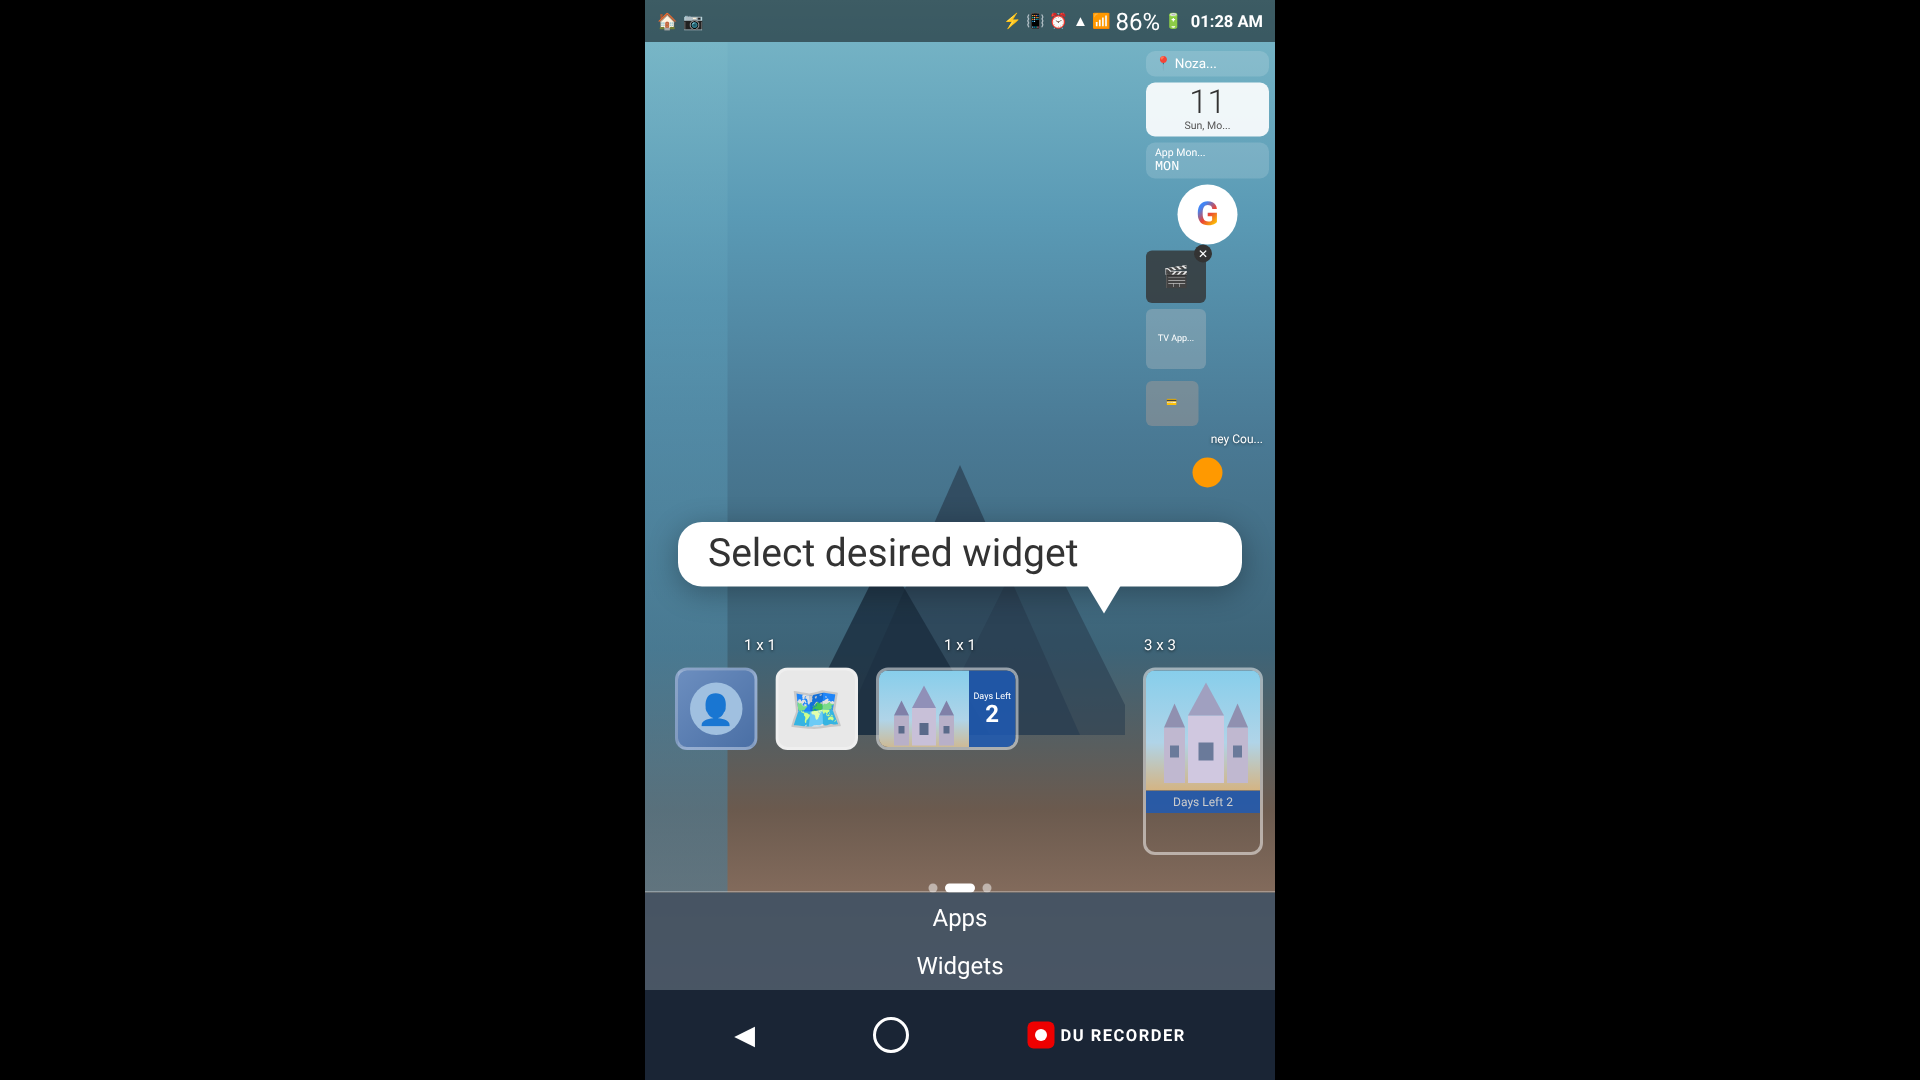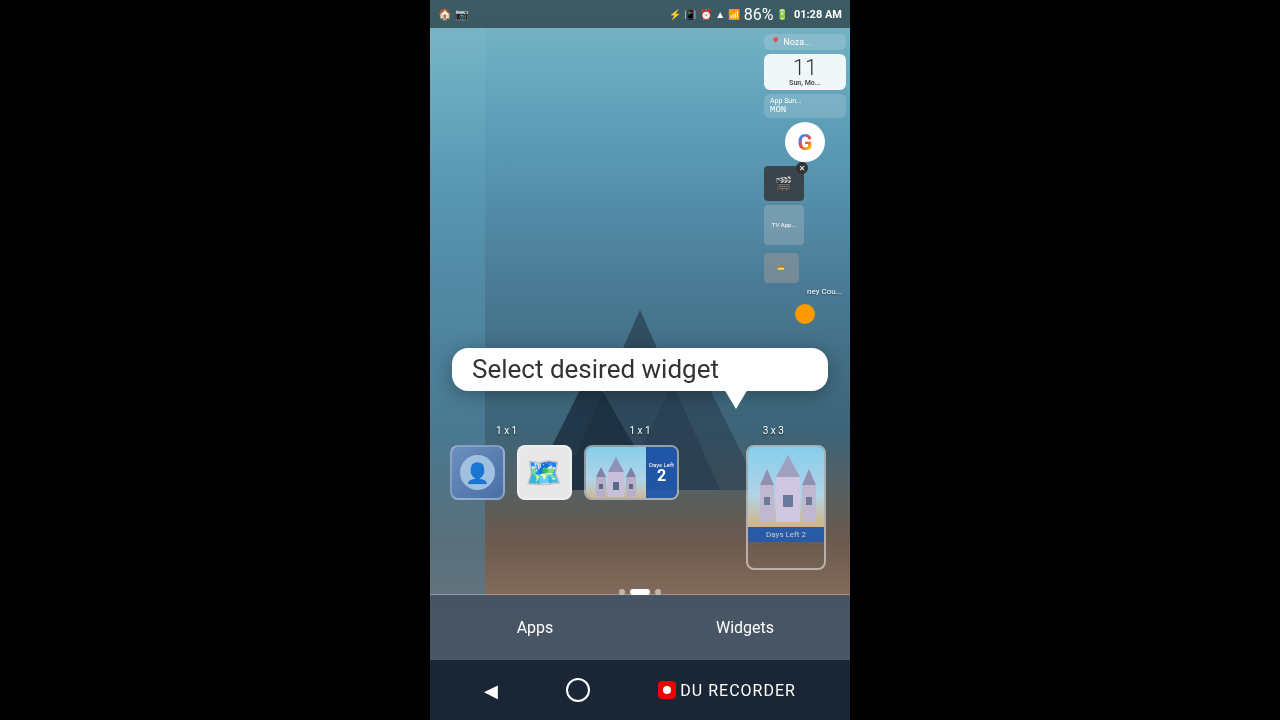--- a/index.html
+++ b/index.html
@@ -96,21 +96,20 @@
     }
     .widget-calendar .cal-date {
       font-size: 22px;
       font-weight: 300;
       color: #333;
       line-height: 1;
     }
     .widget-calendar .cal-day {
       font-size: 7px;
       color: #555;
-      font-weight: bold;
     }
 
     .widget-appmonitor {
       background: rgba(255,255,255,0.15);
       border-radius: 6px;
       padding: 3px 6px;
       color: #fff;
       font-size: 7px;
     }
 
@@ -343,20 +342,21 @@
     
     .bottom-tabs {
       position: absolute;
       bottom: 60px;
       left: 0;
       right: 0;
       z-index: 30;
       background: rgba(60, 80, 100, 0.85);
       display: flex;
       height: 65px;
+      flex-direction: column;
     }
 
     .tab-item {
       flex: 1;
       display: flex;
       align-items: center;
       justify-content: center;
       color: #fff;
       font-size: 16px;
       font-weight: 400;
@@ -516,21 +516,21 @@
   <div class="right-panel">
     <div class="widget-location">
       <span>📍</span>
       <span>Noza...</span>
     </div>
     <div class="widget-calendar">
       <div class="cal-date">11</div>
       <div class="cal-day">Sun, Mo...</div>
     </div>
     <div class="widget-appmonitor">
-      <div>App Sun...</div>
+      <div>App Mon...</div>
       <div style="font-size:9px;font-family:Liberation Mono, monospace;">MON</div>
     </div>
     <div class="widget-google">
       <span class="google-g">G</span>
     </div>
     <div style="display:flex;gap:4px;align-items:center;position:relative;">
       <div class="widget-small">
         <span style="font-size:14px;">🎬</span>
         <div class="widget-close">✕</div>
       </div>
@@ -597,21 +597,21 @@
         </svg>
       </div>
 
       <div class="disney-info-box">
         <span class="days-text">Days Left</span>
         <span class="days-num">2</span>
       </div>
     </div>
   </div>
 
-  <div class="thumb-disney-large" style="position:absolute;top:445px;right:24px;z-index:20;width:80px;height:125px;">
+  <div class="thumb-disney-large" style="position:absolute;top:445px;right:8px;z-index:20;width:80px;height:125px;">
     <div class="disney-large-castle">
       <svg viewBox="0 0 80 80" width="80" height="80">
         <defs>
           <linearGradient id="skyGrad2" x1="0" y1="0" x2="0" y2="1">
             <stop offset="0%" stop-color="#87ceeb"></stop>
             <stop offset="60%" stop-color="#b0d4e8"></stop>
             <stop offset="100%" stop-color="#d4b483"></stop>
           </linearGradient>
         </defs>
         <rect width="80" height="80" fill="url(#skyGrad2)"></rect>
@@ -648,16 +648,16 @@
     </div>
   </div>
 
   <div class="nav-bar">
     <span class="nav-back">◀</span>
     <div class="nav-home"></div>
     <div class="nav-recorder">
       <div class="rec-icon">
         <div class="rec-dot"></div>
       </div>
-      <span style="font-size:16px;font-weight:normal;letter-spacing:1px;">DU RECORDER</span>
+      <span style="font-size:11px;font-weight:bold;letter-spacing:1px;">DU RECORDER</span>
     </div>
   </div>
 </div>
 
 </body></html>

